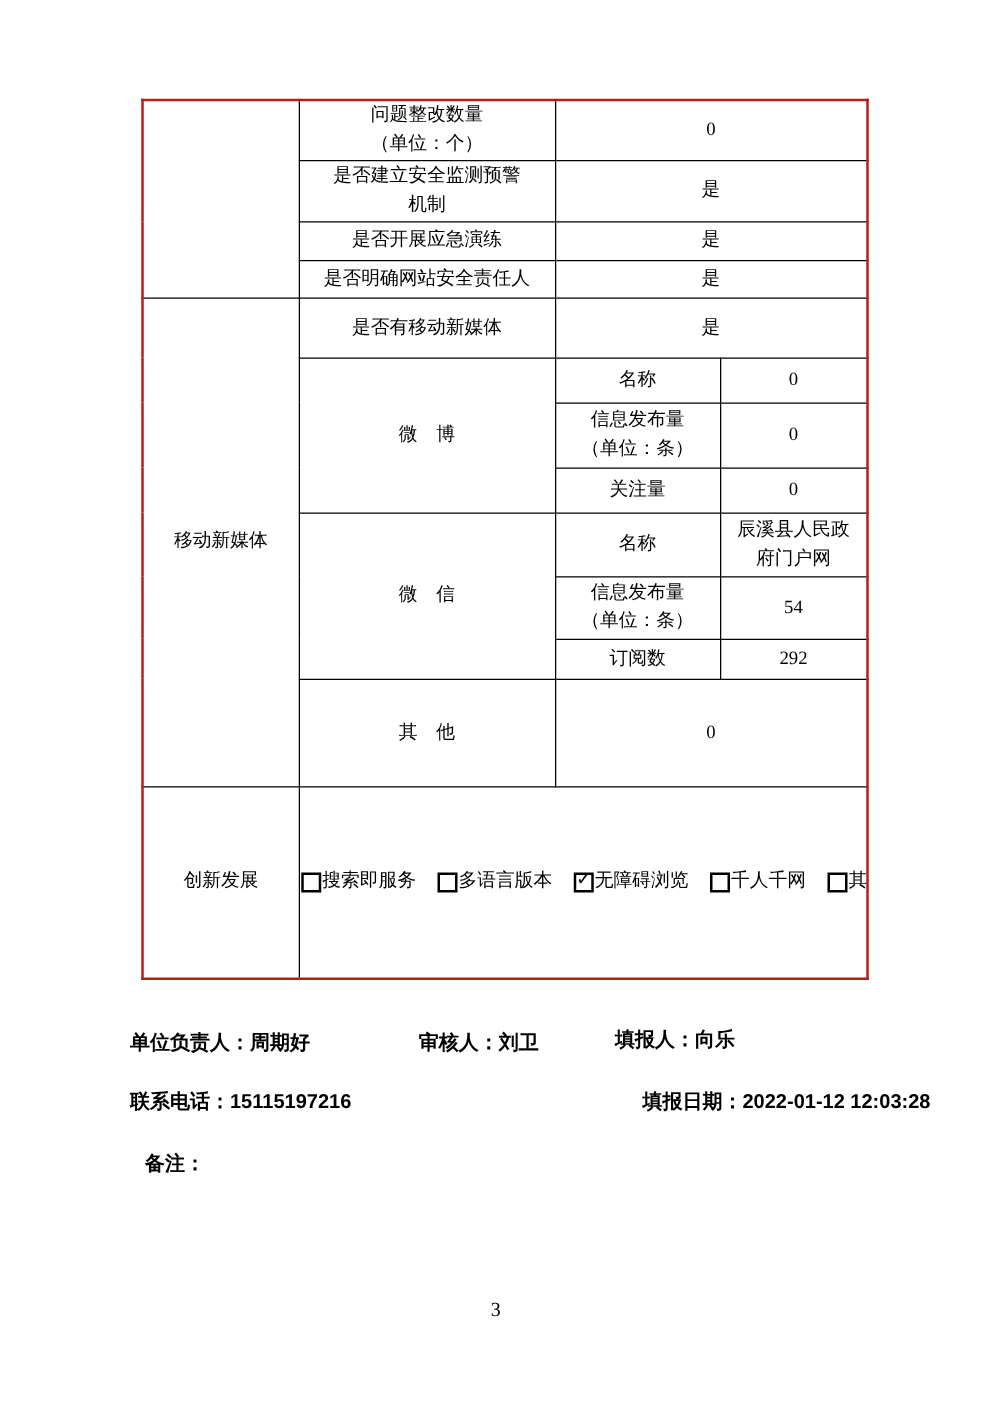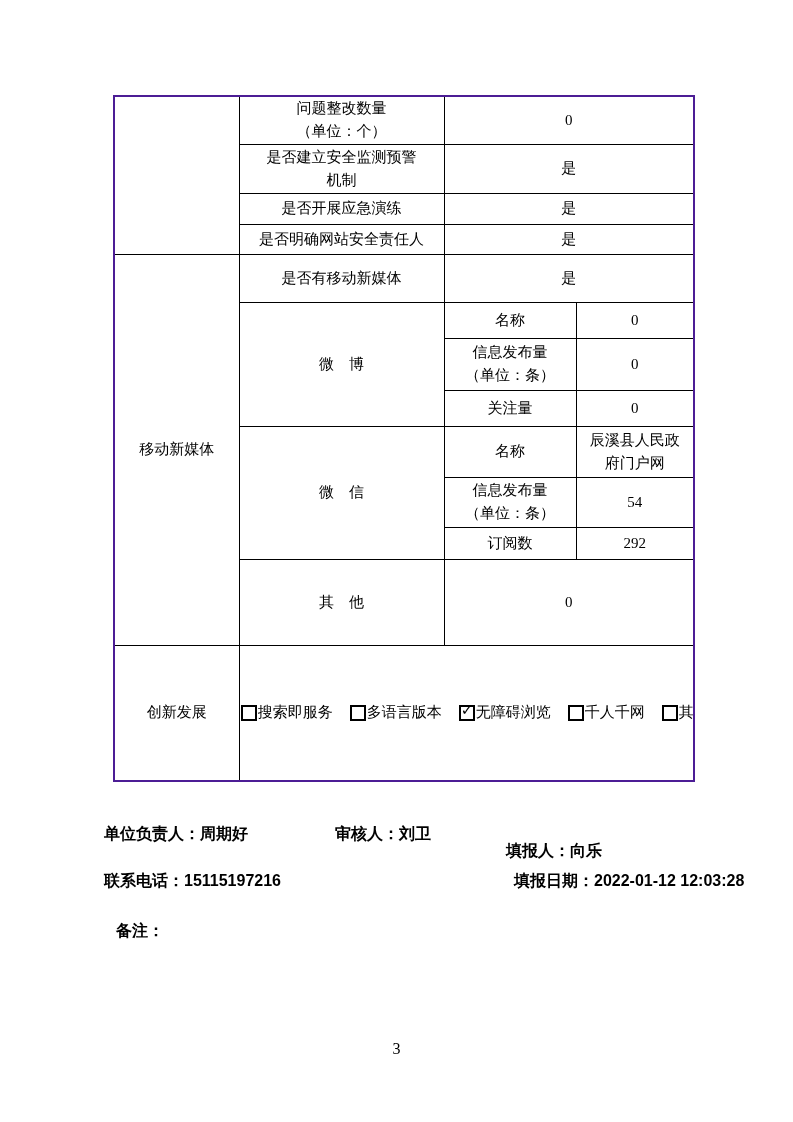--- a/index.html
+++ b/index.html
@@ -14,25 +14,25 @@
     background: #ffffff;
     overflow: hidden;
     font-family: "Liberation Serif", "DejaVu Serif", serif;
     color: #000000;
   }
 
   
   table.report {
     position: absolute;
     left: 113px;
-    top: 95px;
+    top: 79px;
     width: 580px;
     border-collapse: collapse;
     table-layout: fixed;
-    border: 2px solid #4c1d95;
+    border: 2px solid #b91c1c;
   }
   table.report td {
     border: 1px solid #000;
     text-align: center;
     vertical-align: middle;
     font-size: 15px;
     line-height: 23px;
     padding: 0 4px;
     white-space: pre-line;
     overflow: hidden;
@@ -159,21 +159,21 @@
     </tr>
     <tr style="height:32px">
       <td>订阅数</td>
       <td>292</td>
     </tr>
     <tr style="height:86px">
       <td>其　他</td>
       <td colspan="2">0</td>
     </tr>
 
-    <tr style="height:136px">
+    <tr style="height:154px">
       <td class="section-head">创新发展</td>
       <td colspan="3">
         <div class="cb-row">
           <span class="cb-item">
             <span class="cb-box"></span>
             <span>搜索即服务</span>
           </span>
           <span class="cb-item">
             <span class="cb-box"></span>
             <span>多语言版本</span>
@@ -193,21 +193,21 @@
             <span>其他</span>
           </span>
         </div>
       </td>
     </tr>
   </tbody>
     </table>
 
   <div class="footer-item" style="left:104px; top:824px;">单位负责人：周期好</div>
   <div class="footer-item" style="left:335px; top:824px;">审核人：刘卫</div>
-  <div class="footer-item" style="left:506px; top:822px;margin-top:19px;">填报人：向乐</div>
+  <div class="footer-item" style="left:492px; top:822px;">填报人：向乐</div>
 
   <div class="footer-item" style="left:104px; top:871px;">联系电话：15115197216</div>
   <div class="footer-item" style="left:490px; top:871px;margin-left:24px;">填报日期：2022-01-12 12:03:28</div>
 
   <div class="footer-item" style="left:116px; top:921px;">备注：</div>
 
   <div class="page-number">3</div>
 </div>
 
 </body></html>

